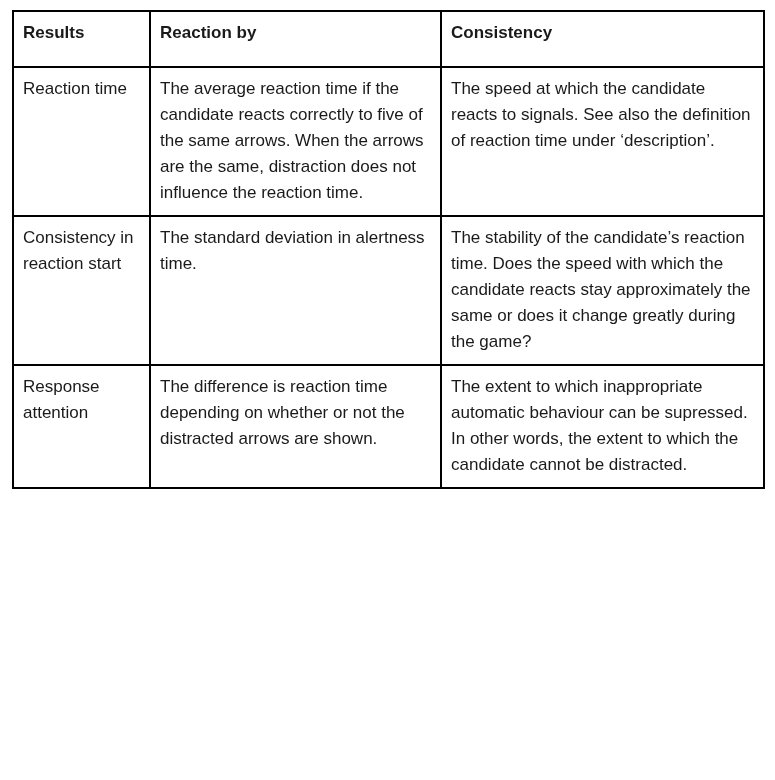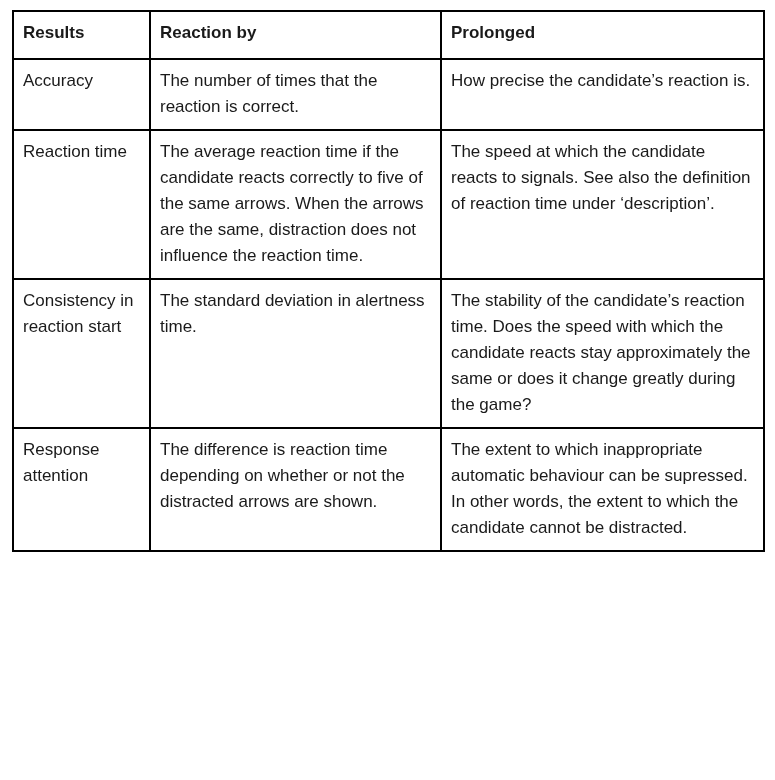--- a/index.html
+++ b/index.html
@@ -30,45 +30,40 @@
     vertical-align: top;
     text-align: left;
     font-size: 17px;
     line-height: 26px;
     padding: 8px 10px 9px 9px;
     word-wrap: break-word;
   }
   .results-table th {
     font-weight: bold;
     padding-top: 8px;
-    padding-bottom: 12px;
+    padding-bottom: 20px;
   }
 </style>
 </head>
 <body>
 
 <table class="results-table">
   <colgroup>
     <col class="c1">
     <col class="c2">
     <col class="c3">
   </colgroup>
   <thead>
     <tr>
       <th>Results</th>
       <th>Reaction by</th>
-      <th>Prolonged</th>
+      <th>Consistency</th>
     </tr>
   </thead>
   <tbody>
-    <tr>
-      <td>Accuracy</td>
-      <td>The number of times that the reaction is correct.</td>
-      <td>How precise the candidate’s reaction is.</td>
-    </tr>
     <tr>
       <td>Reaction time</td>
       <td>The average reaction time if the candidate reacts correctly to five of the same arrows. When the arrows are the same, distraction does not influence the reaction time.</td>
       <td>The speed at which the candidate reacts to signals. See also the definition of reaction time under ‘description’.</td>
     </tr>
     <tr>
       <td>Consistency in reaction start</td>
       <td>The standard deviation in alertness time.</td>
       <td>The stability of the candidate’s reaction time. Does the speed with which the candidate reacts stay approximately the same or does it change greatly during the game?</td>
     </tr>

